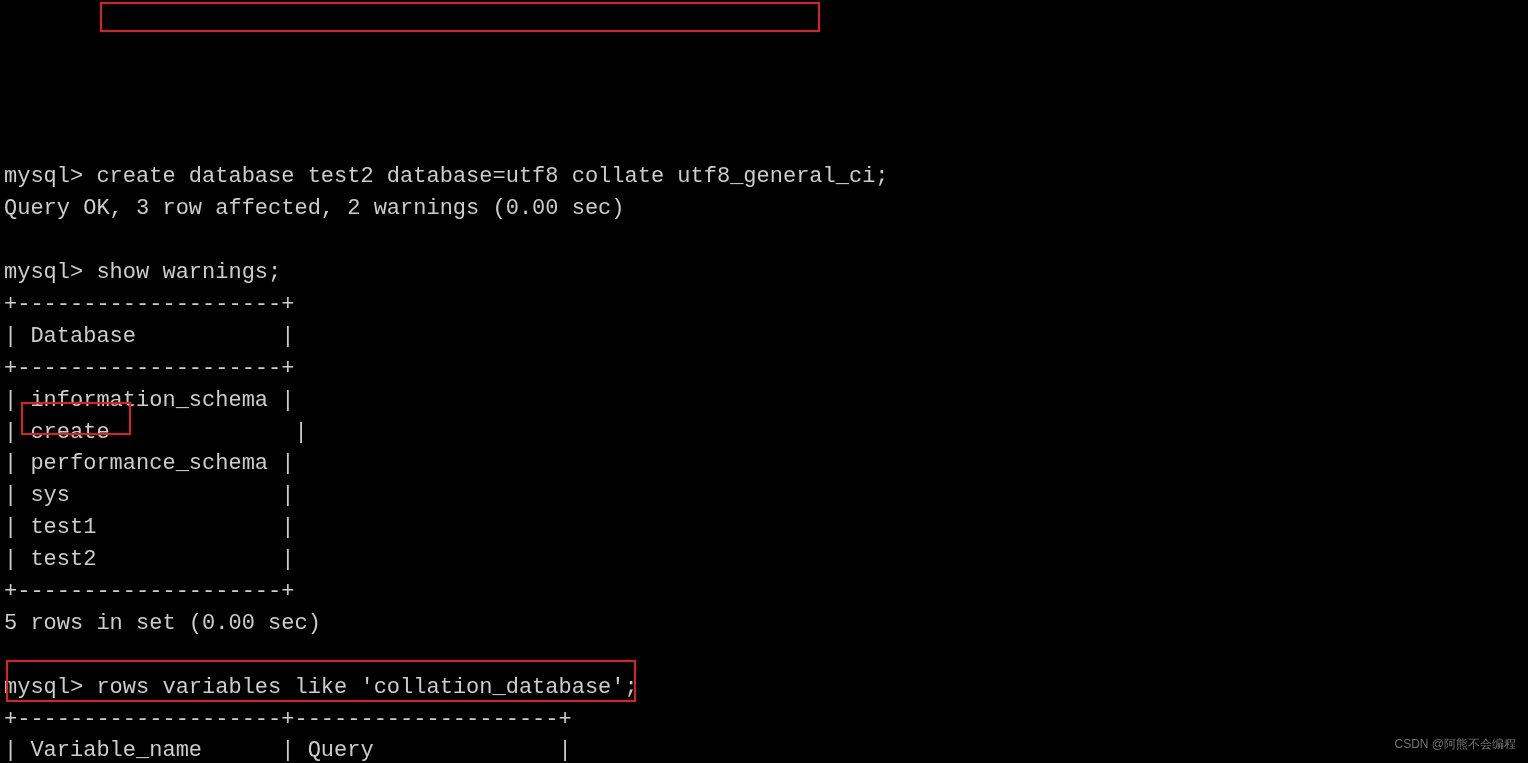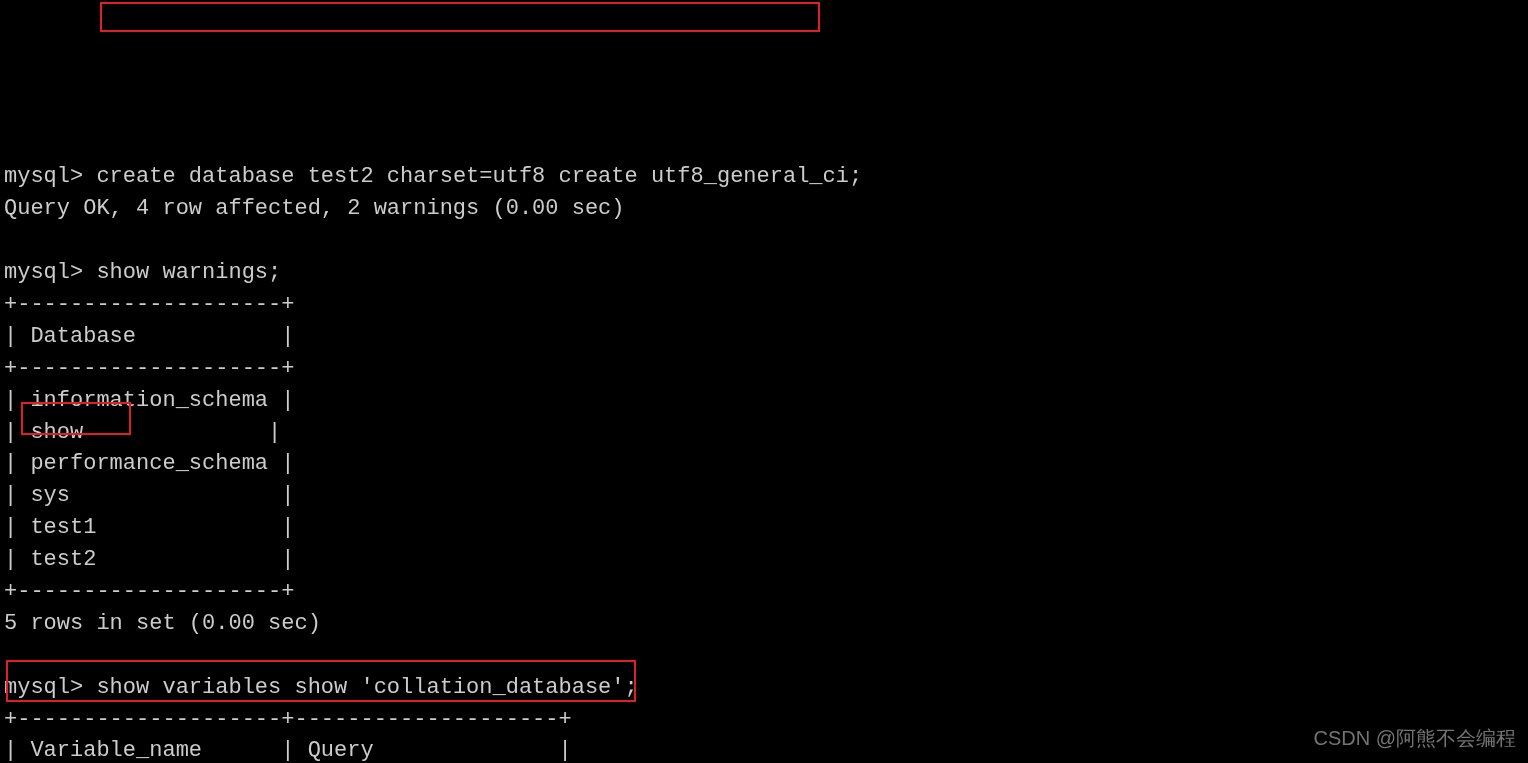--- a/index.html
+++ b/index.html
@@ -24,49 +24,49 @@
       pointer-events: none;
     }
     .hl1 { left: 100px; top: 2px; width: 720px; height: 30px; }
     .hl2 { left: 21px;  top: 402px; width: 110px; height: 33px; }
     .hl3 { left: 6px;   top: 660px; width: 630px; height: 42px; }
     .watermark {
       position: absolute;
       right: 12px;
       bottom: 10px;
       color: #888;
-      font-size: 20px;
+      font-size: 12px;
       font-family: -apple-system, "Segoe UI", Arial, sans-serif;
       opacity: 0.85;
       z-index: 5;
     }
   </style>
 </head>
 <body>
 
 
 
 <div class="term">
-<span>mysql&gt; </span><span>create database test2 charset=utf8 create utf8_general_ci;</span>
-<span>Query OK, 4 row affected, 2 warnings (0.00 sec)</span>
+<span>mysql&gt; </span><span>create database test2 database=utf8 collate utf8_general_ci;</span>
+<span>Query OK, 3 row affected, 2 warnings (0.00 sec)</span>
 
 <span>mysql&gt; </span><span>show warnings;</span>
 <span>+--------------------+</span>
 <span>| Database           |</span>
 <span>+--------------------+</span>
 <span>| information_schema |</span>
-<span>| show              |</span>
+<span>| create              |</span>
 <span>| performance_schema |</span>
 <span>| sys                |</span>
 <span>| test1              |</span>
 <span>| test2              |</span>
 <span>+--------------------+</span>
 <span>5 rows in set (0.00 sec)</span>
 
-<span>mysql&gt; </span><span>show variables show 'collation_database';</span>
+<span>mysql&gt; </span><span>rows variables like 'collation_database';</span>
 <span>+--------------------+--------------------+</span>
 <span>| Variable_name      | Query              |</span>
 
 
 
 
 </div>
 
 <div class="hl-box hl1"></div>
 <div class="hl-box hl2"></div>

